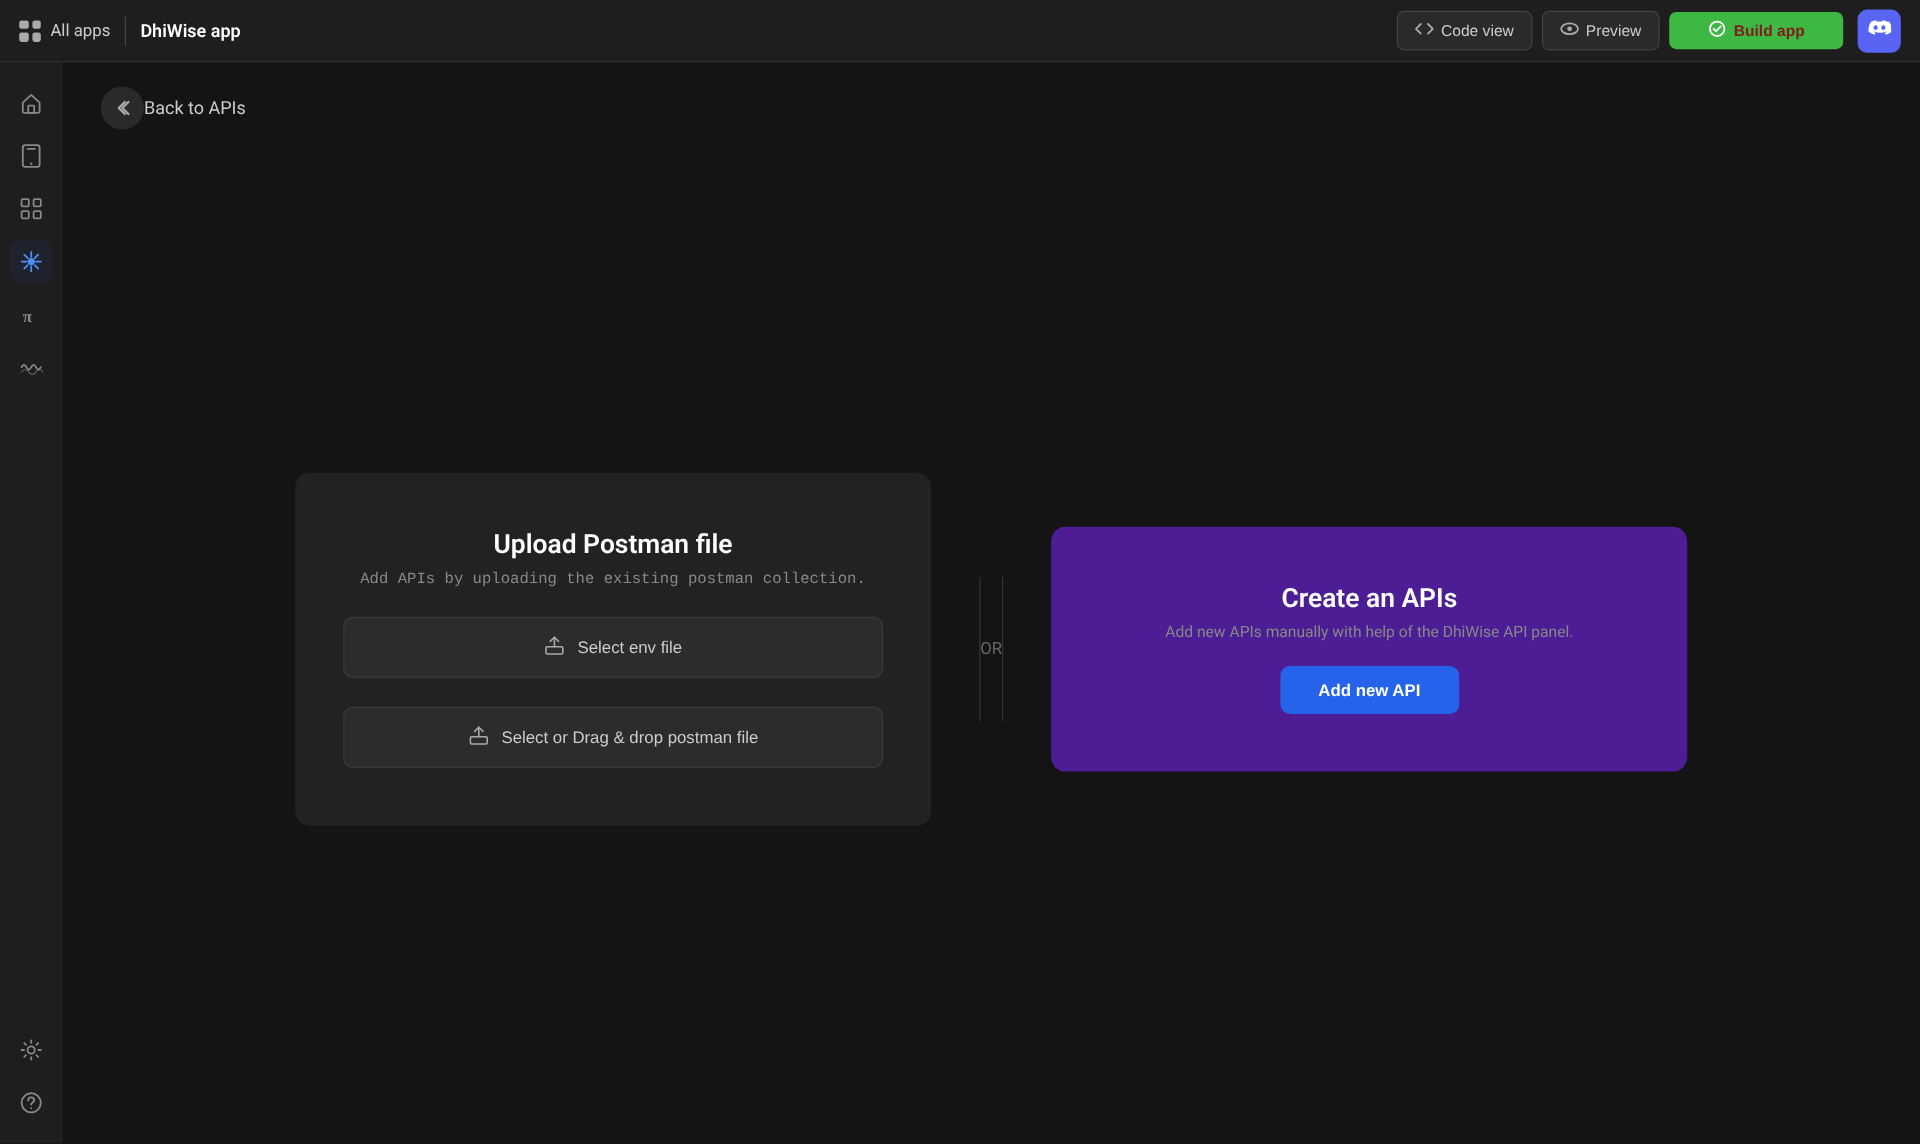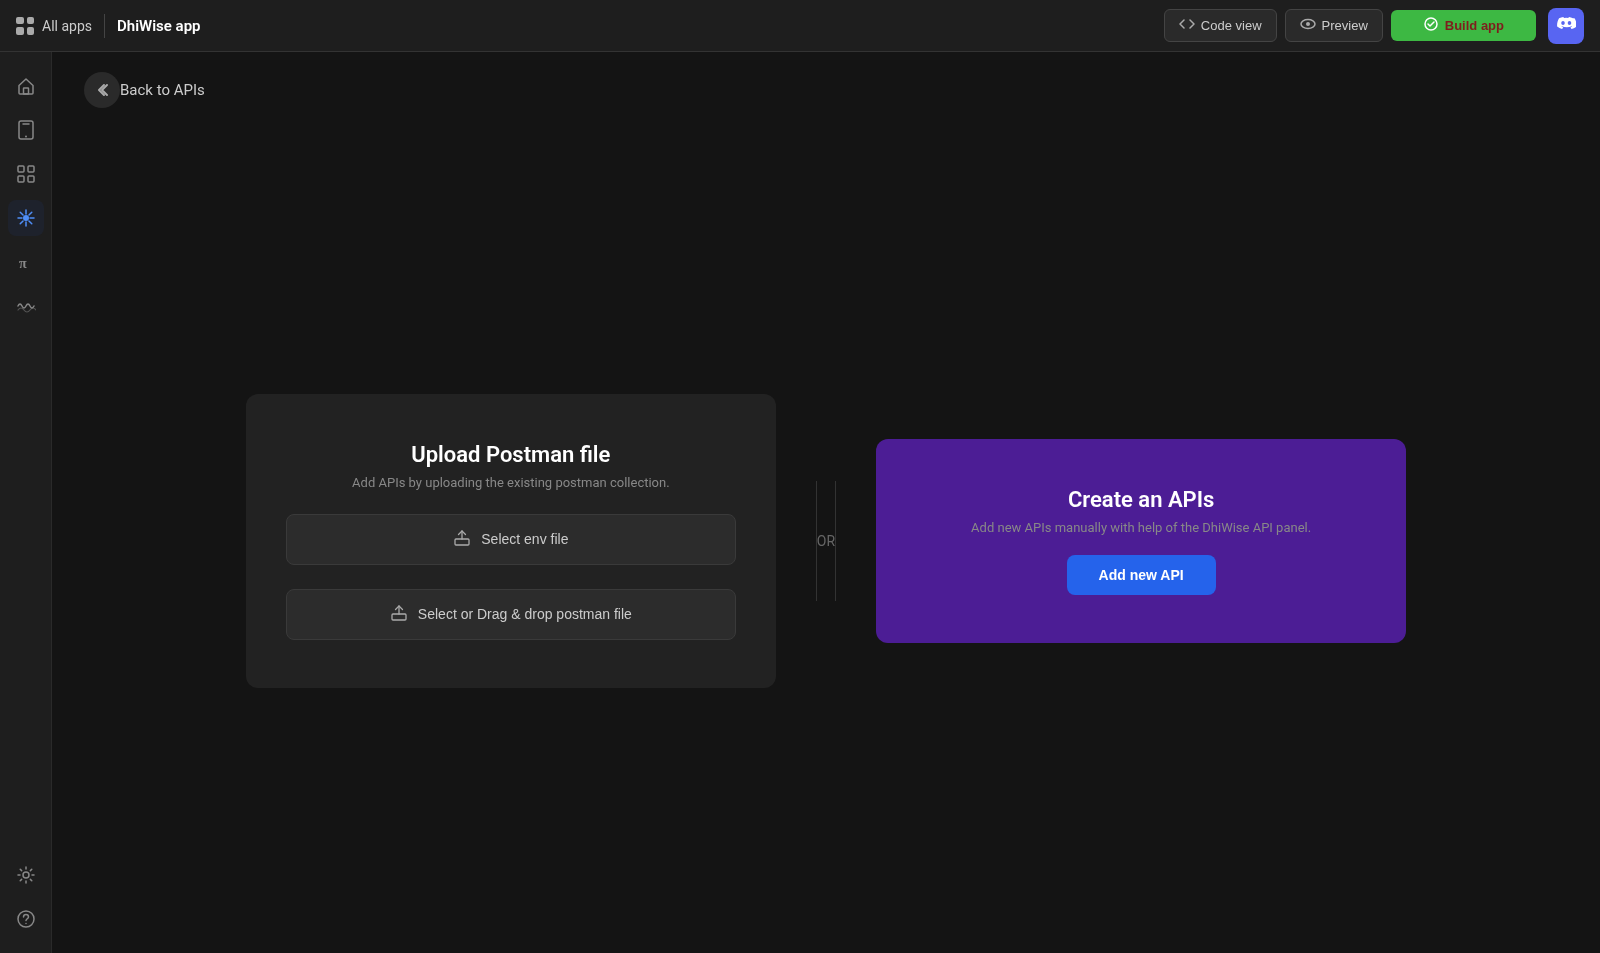--- a/index.html
+++ b/index.html
@@ -219,20 +219,21 @@
       font-size: 22px;
       font-weight: 600;
       color: #ffffff;
       text-align: center;
     }
     .upload-card-subtitle {
       font-size: 13px;
       color: #888888;
       text-align: center;
       margin-top: -16px;
+      font-family: Liberation Mono, monospace;
     }
     .upload-btn {
       width: 100%;
       background: #2c2c2c;
       border: 1px solid #3a3a3a;
       border-radius: 8px;
       padding: 14px 24px;
       color: #cccccc;
       font-size: 14px;
       cursor: pointer;

